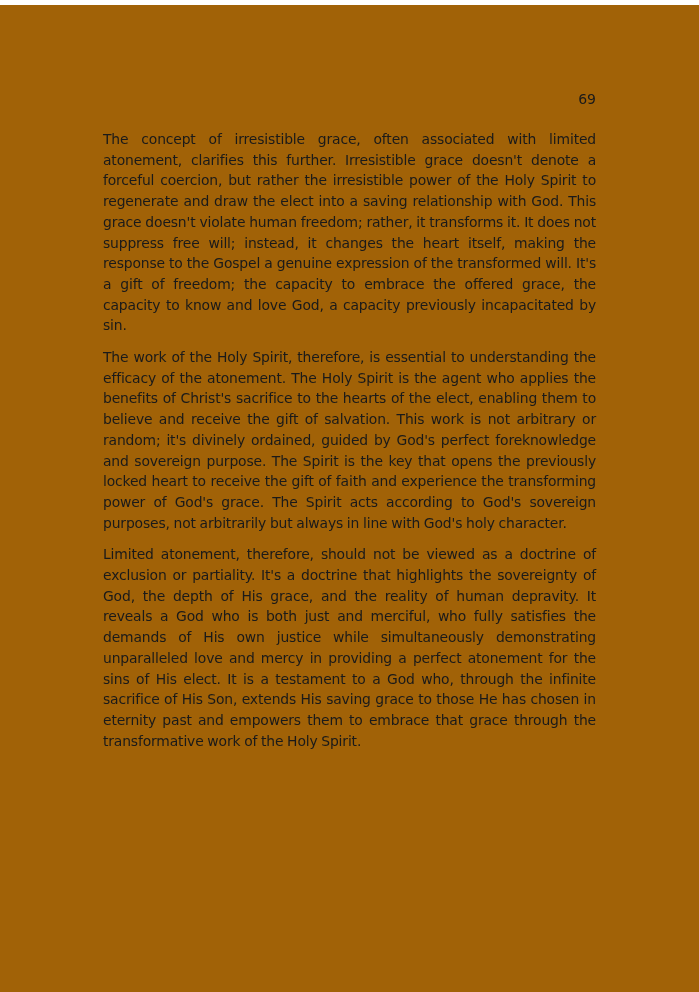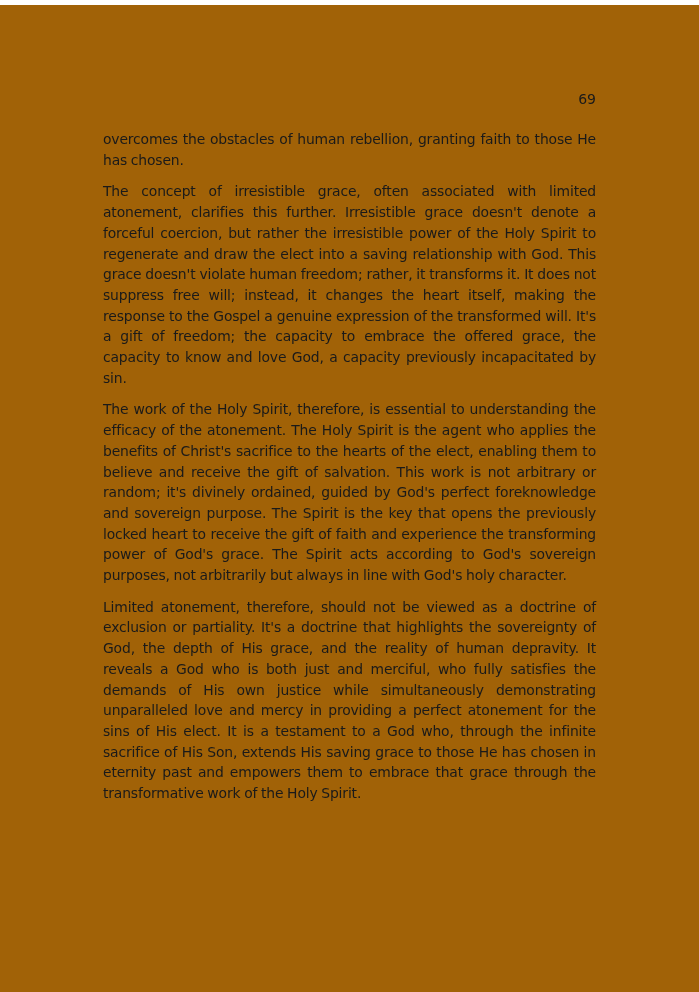--- a/index.html
+++ b/index.html
@@ -49,18 +49,17 @@
       hyphens: none;
     }
   </style>
 </head>
 <body>
 
 <div class="page">
   <div class="page-number">69</div>
 
   <div class="body-text">
-    <p>overcomes the obstacles of human rebellion, granting faith to those He has chosen.</p>
     <p>The concept of irresistible grace, often associated with limited atonement, clarifies this further. Irresistible grace doesn't denote a forceful coercion, but rather the irresistible power of the Holy Spirit to regenerate and draw the elect into a saving relationship with God. This grace doesn't violate human freedom; rather, it transforms it. It does not suppress free will; instead, it changes the heart itself, making the response to the Gospel a genuine expression of the transformed will. It's a gift of freedom; the capacity to embrace the offered grace, the capacity to know and love God, a capacity previously incapacitated by sin.</p>
     <p>The work of the Holy Spirit, therefore, is essential to understanding the efficacy of the atonement. The Holy Spirit is the agent who applies the benefits of Christ's sacrifice to the hearts of the elect, enabling them to believe and receive the gift of salvation. This work is not arbitrary or random; it's divinely ordained, guided by God's perfect foreknowledge and sovereign purpose. The Spirit is the key that opens the previously locked heart to receive the gift of faith and experience the transforming power of God's grace. The Spirit acts according to God's sovereign purposes, not arbitrarily but always in line with God's holy character.</p>
     <p>Limited atonement, therefore, should not be viewed as a doctrine of exclusion or partiality. It's a doctrine that highlights the sovereignty of God, the depth of His grace, and the reality of human depravity. It reveals a God who is both just and merciful, who fully satisfies the demands of His own justice while simultaneously demonstrating unparalleled love and mercy in providing a perfect atonement for the sins of His elect. It is a testament to a God who, through the infinite sacrifice of His Son, extends His saving grace to those He has chosen in eternity past and empowers them to embrace that grace through the transformative work of the Holy Spirit.</p>
   </div>
 </div>
 
 </body></html>

